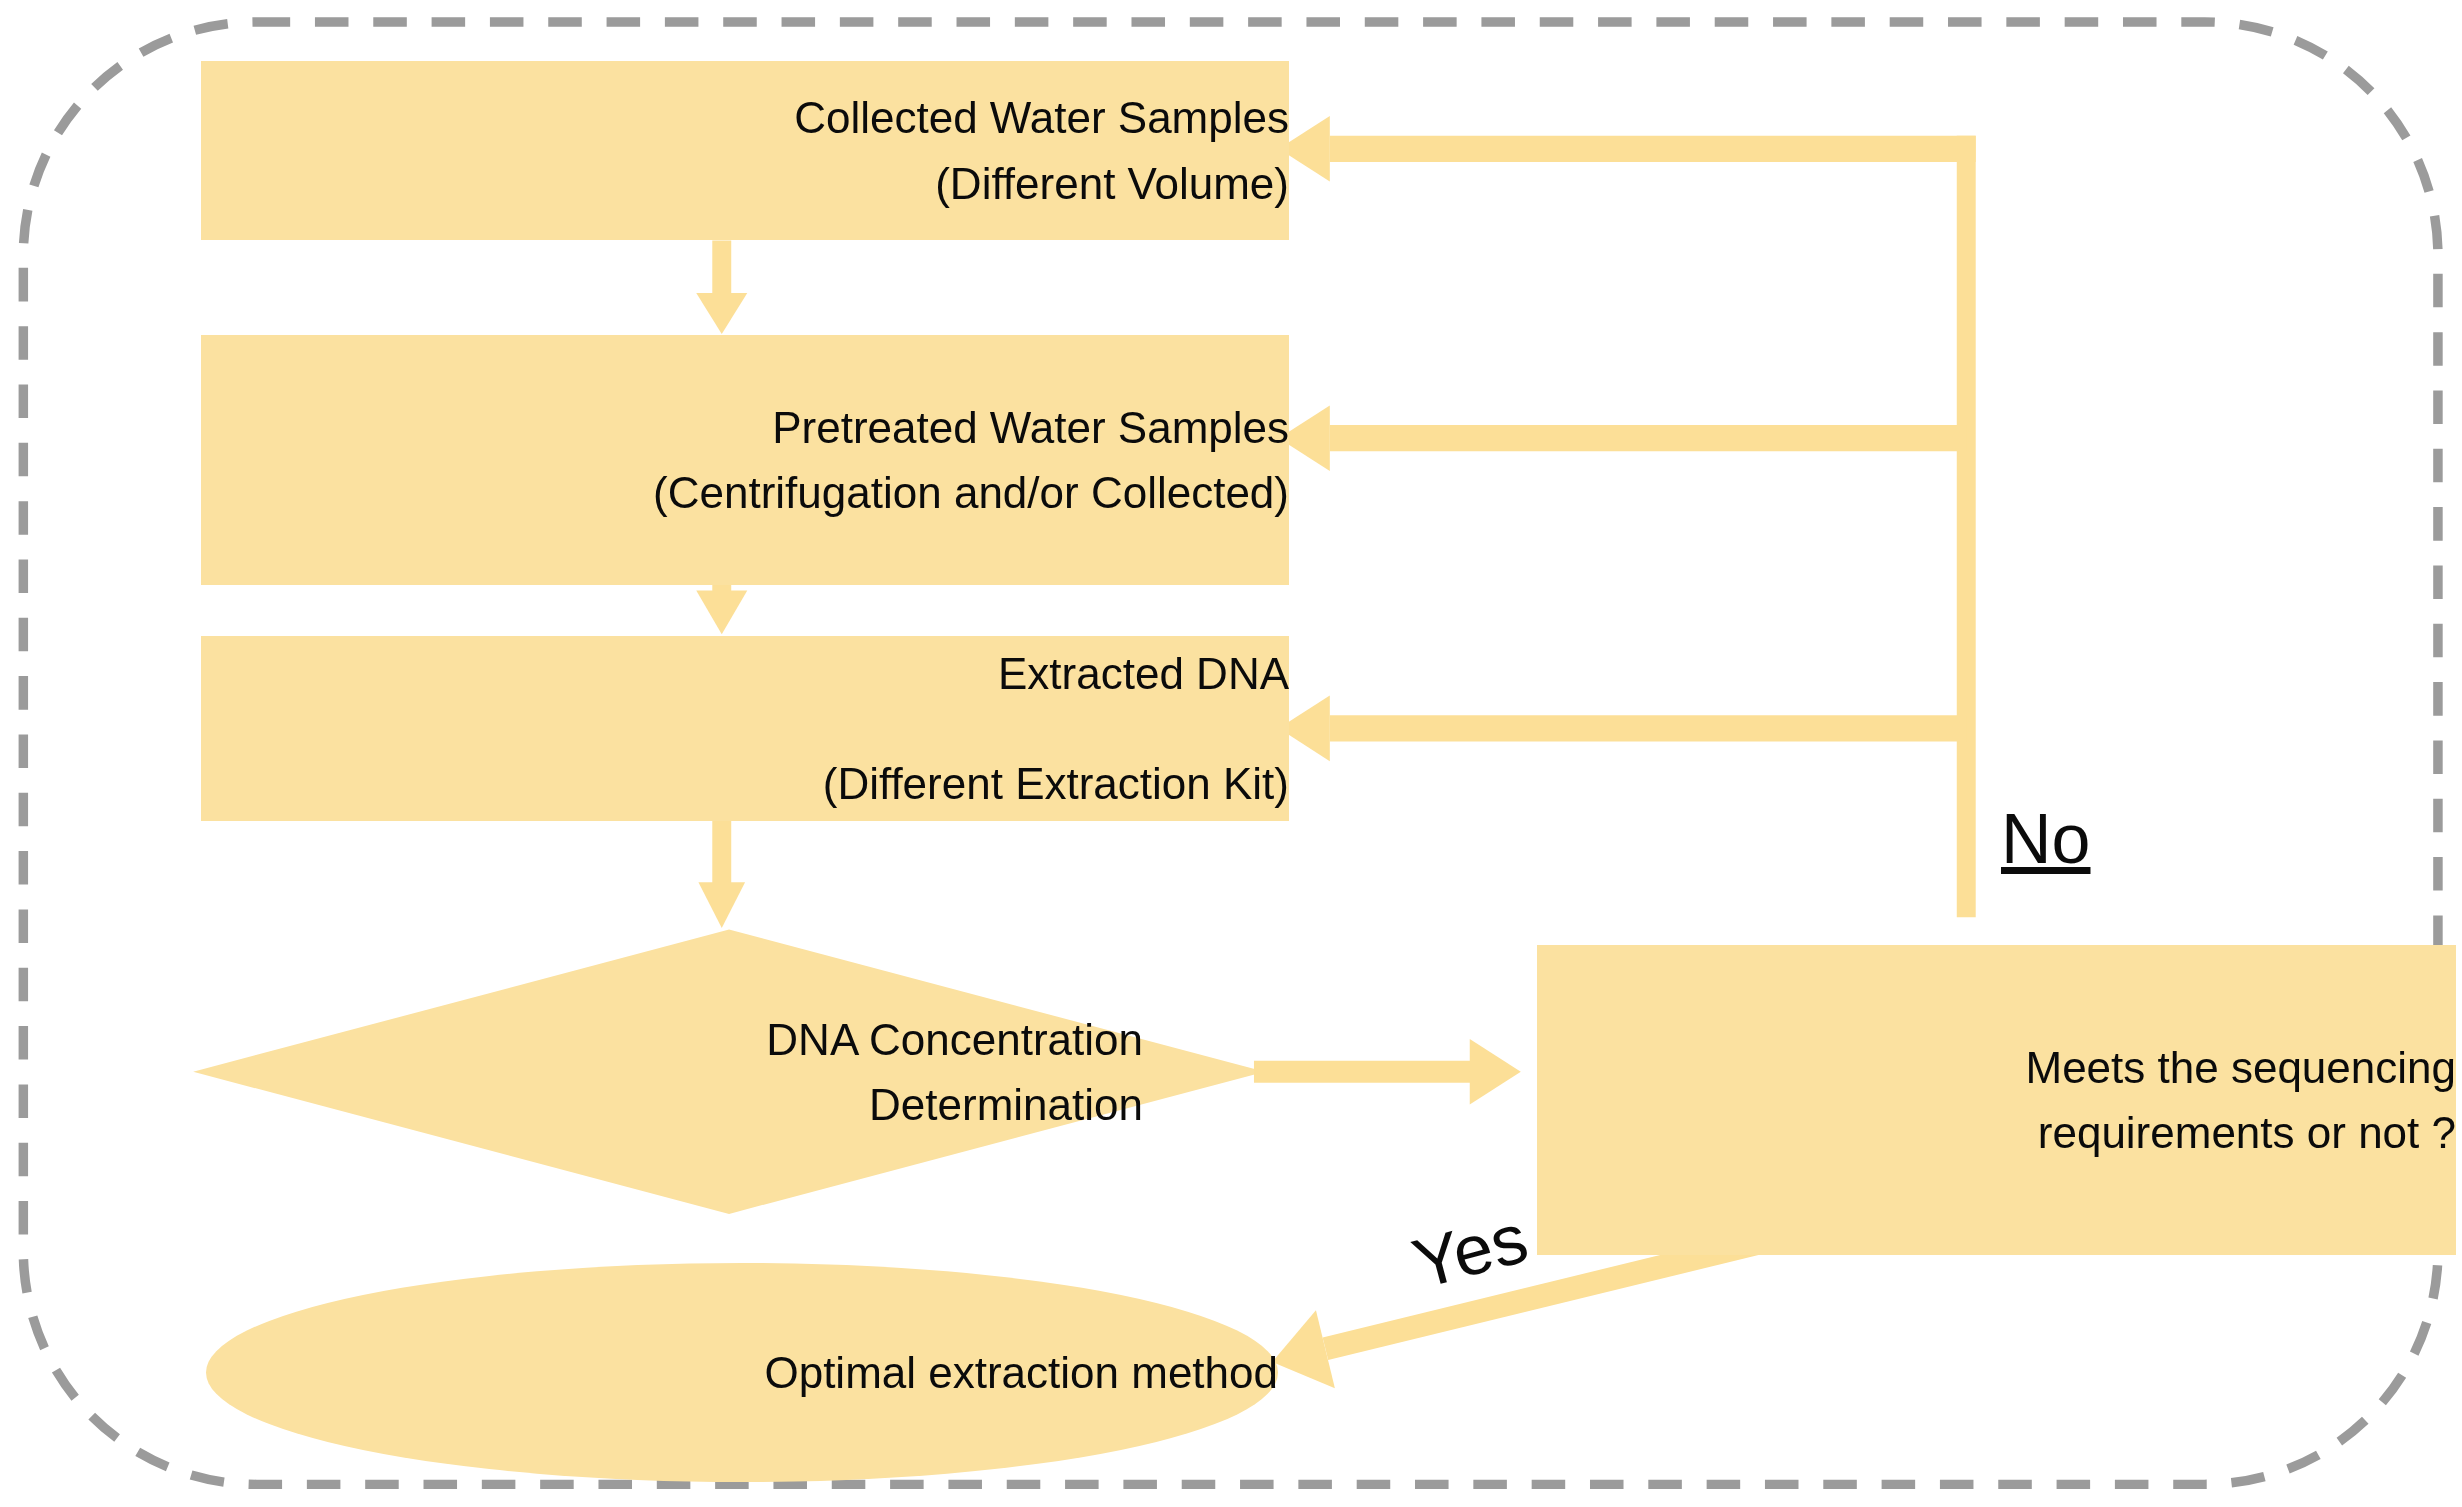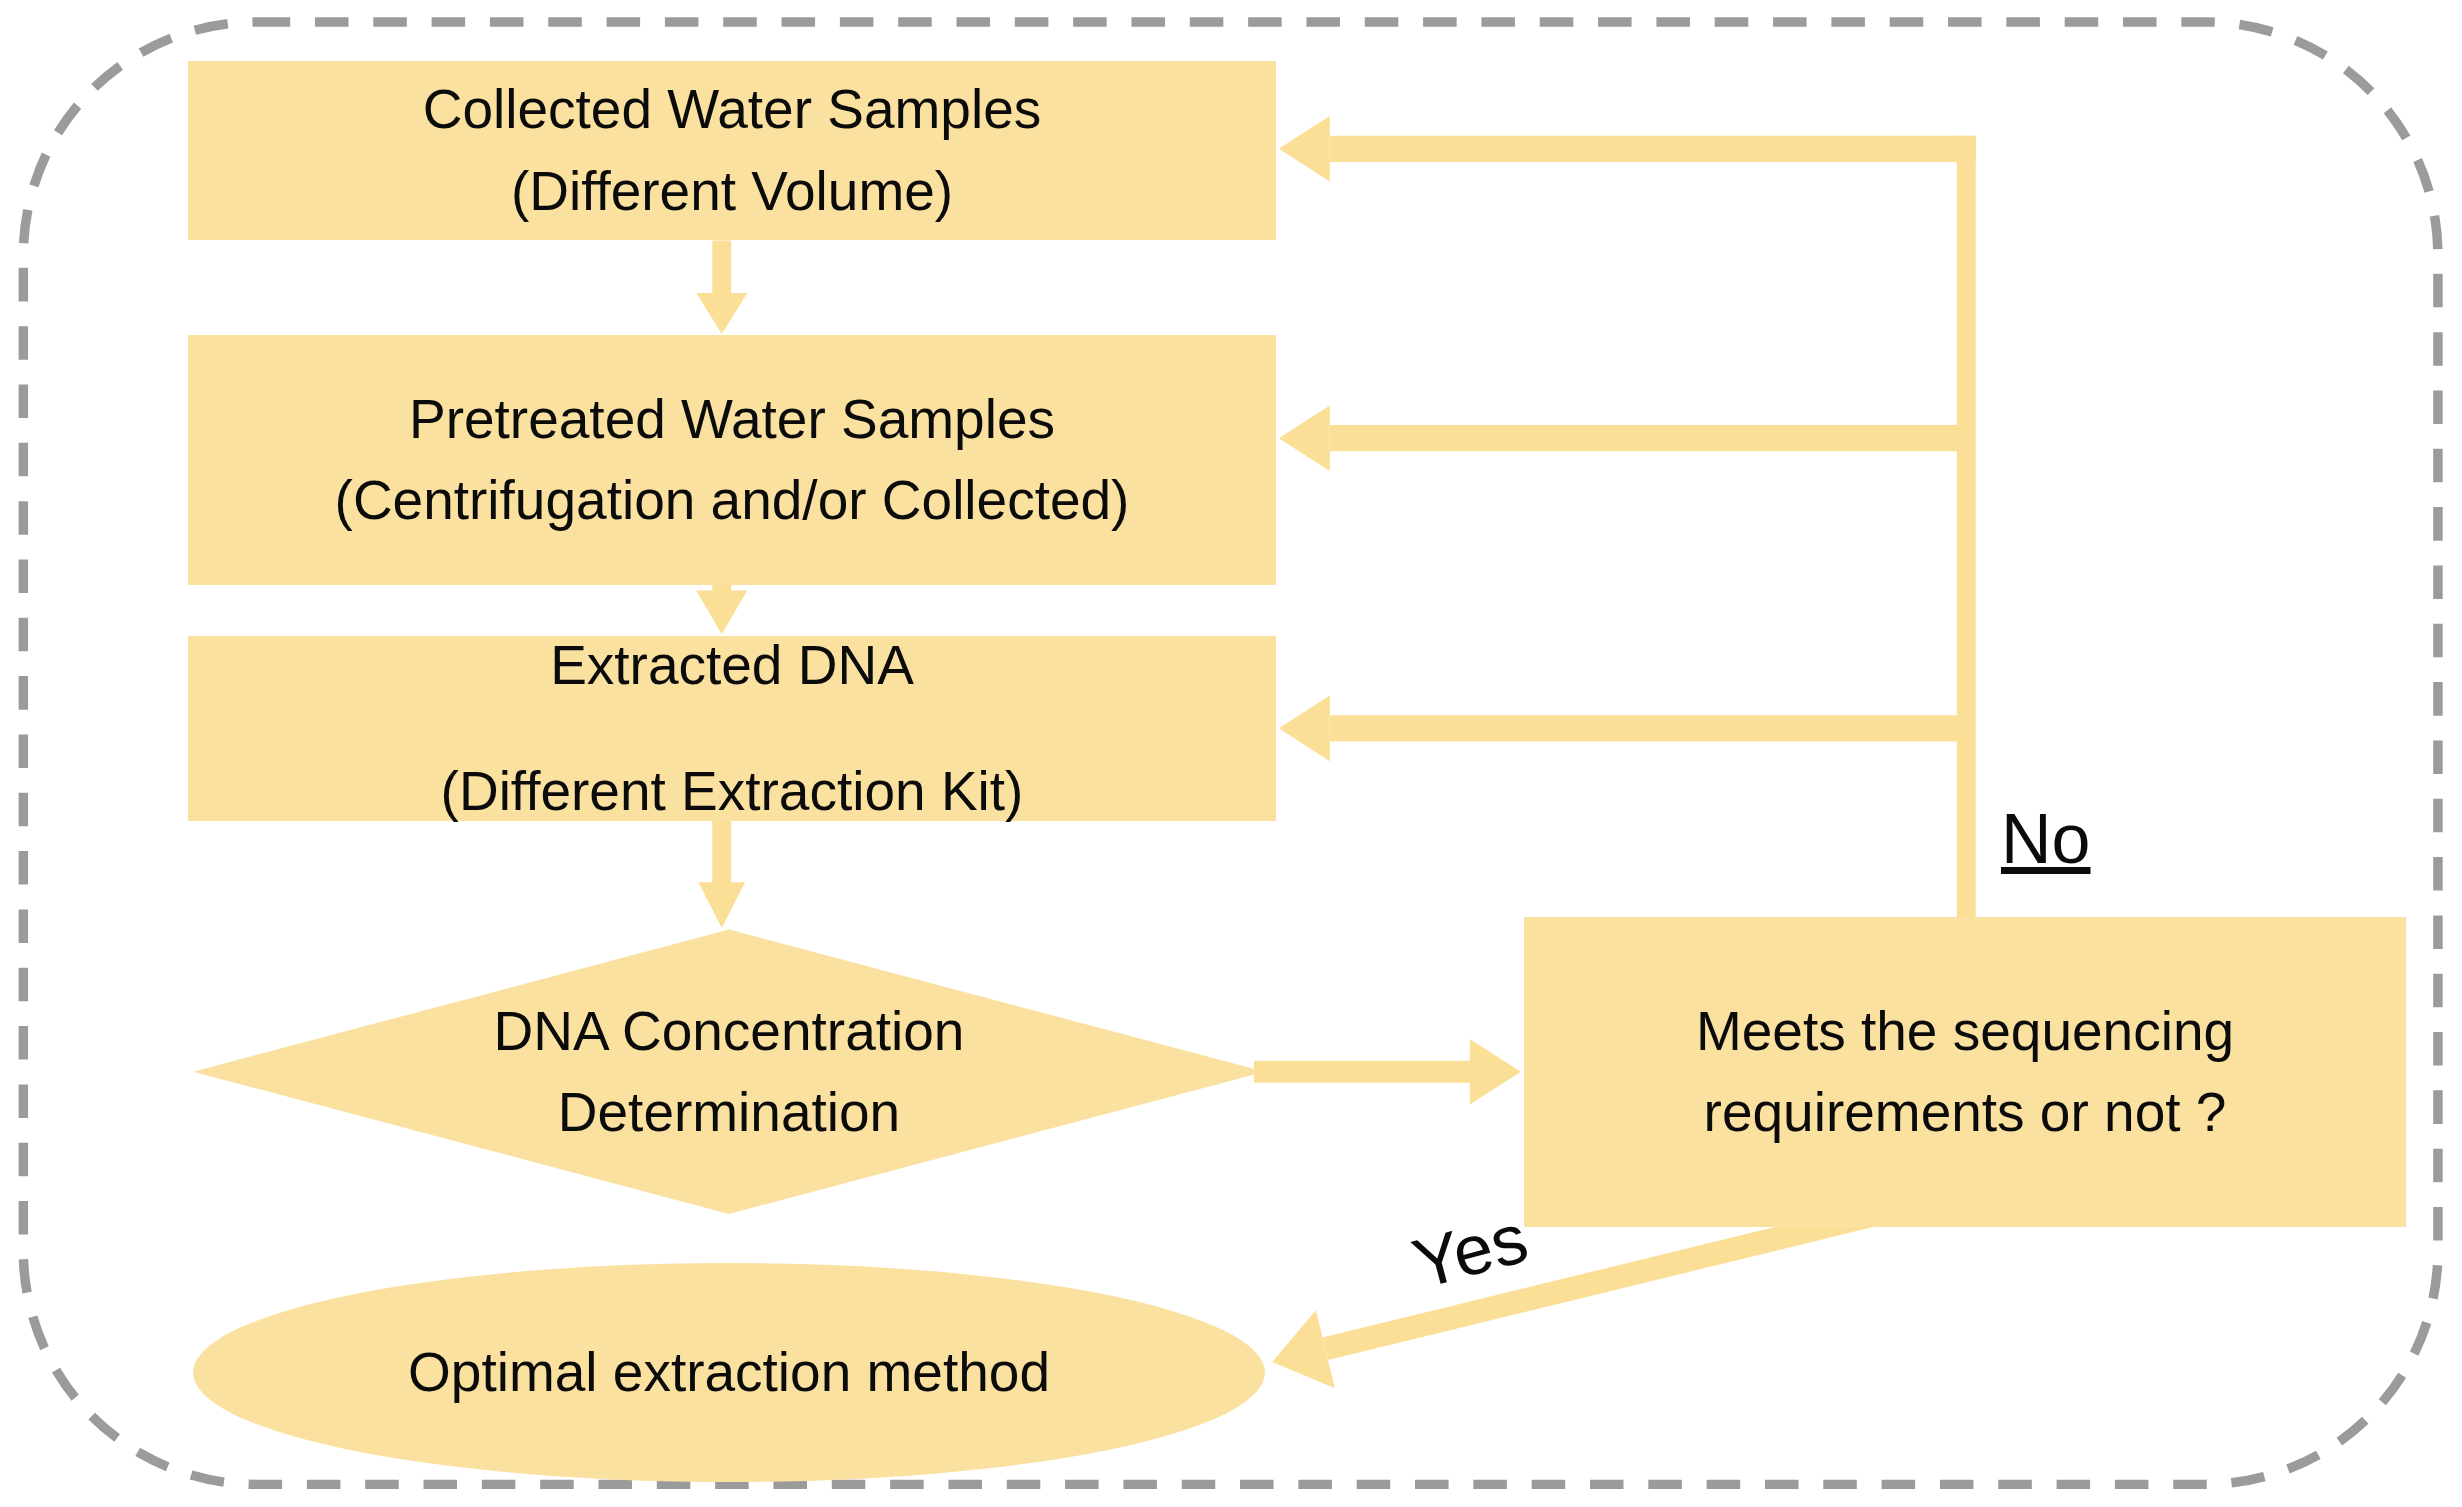--- a/index.html
+++ b/index.html
@@ -19,24 +19,25 @@
     overflow:hidden;
   }
   .stage svg{position:absolute;left:0;top:0;width:100%;height:100%;}
   .boundary{fill:none;stroke:var(--boundary-dash);stroke-width:13;stroke-dasharray:46 34;}
   .arrow-shaft{stroke:var(--arrow-fill);fill:none;}
   .arrow-head{fill:var(--arrow-fill);stroke:none;}
   .diamond-shape{fill:var(--shape-fill);stroke:none;}
   .node{
     position:absolute;
     background:var(--shape-fill);
-    display:flex;flex-direction:column;align-items:center;justify-content:center;
+    display:flex;flex-direction:column;align-items:flex-end;justify-content:center;
     text-align:center;
-    font-size:55px;line-height:1.48;
+    font-size:44px;line-height:1.48;
     color:var(--text);
+    margin-left:13px;
   }
   .node span{display:block;white-space:nowrap;}
   .node.ellipse{border-radius:50%;}
   .node.transparent{background:transparent;}
   .edge-label{
     position:absolute;
     font-size:70px;line-height:1;
     color:var(--text);
     white-space:nowrap;
   }
@@ -102,21 +103,21 @@
   <div class="node" style="left:188px;top:636px;width:1088px;height:185px;gap:45px;">
     <span>Extracted DNA</span>
     <span>(Different Extraction Kit)</span>
   </div>
 
   <div class="node transparent" style="left:328px;top:948px;width:802px;height:248px;">
     <span>DNA Concentration</span>
     <span>Determination</span>
   </div>
 
-  <div class="node" style="left:1524px;top:917px;width:882px;height:310px;">
+  <div class="node" style="left:1524px;top:945px;width:882px;height:310px;padding-left:37px;">
     <span>Meets the sequencing</span>
     <span>requirements or not ?</span>
   </div>
 
   <div class="node ellipse" style="left:193px;top:1263px;width:1072px;height:219px;">
     <span>Optimal extraction method</span>
   </div>
 
   <div class="edge-label no" style="left:2001px;top:804px;text-decoration:underline;">No</div>
   <div class="edge-label yes" style="left:1413px;top:1216px;">Yes</div>

